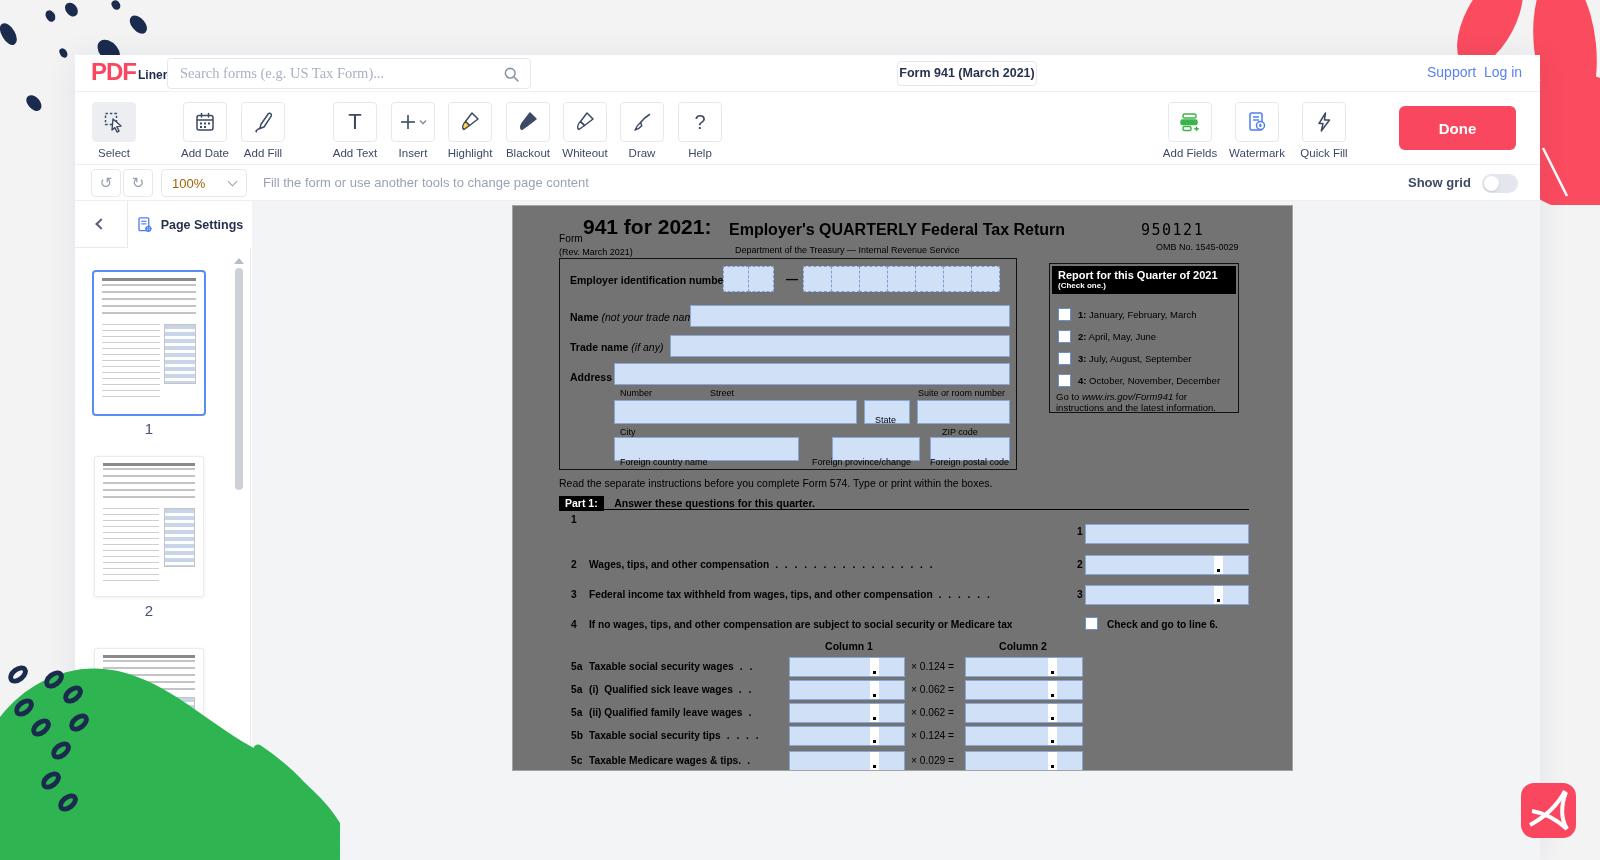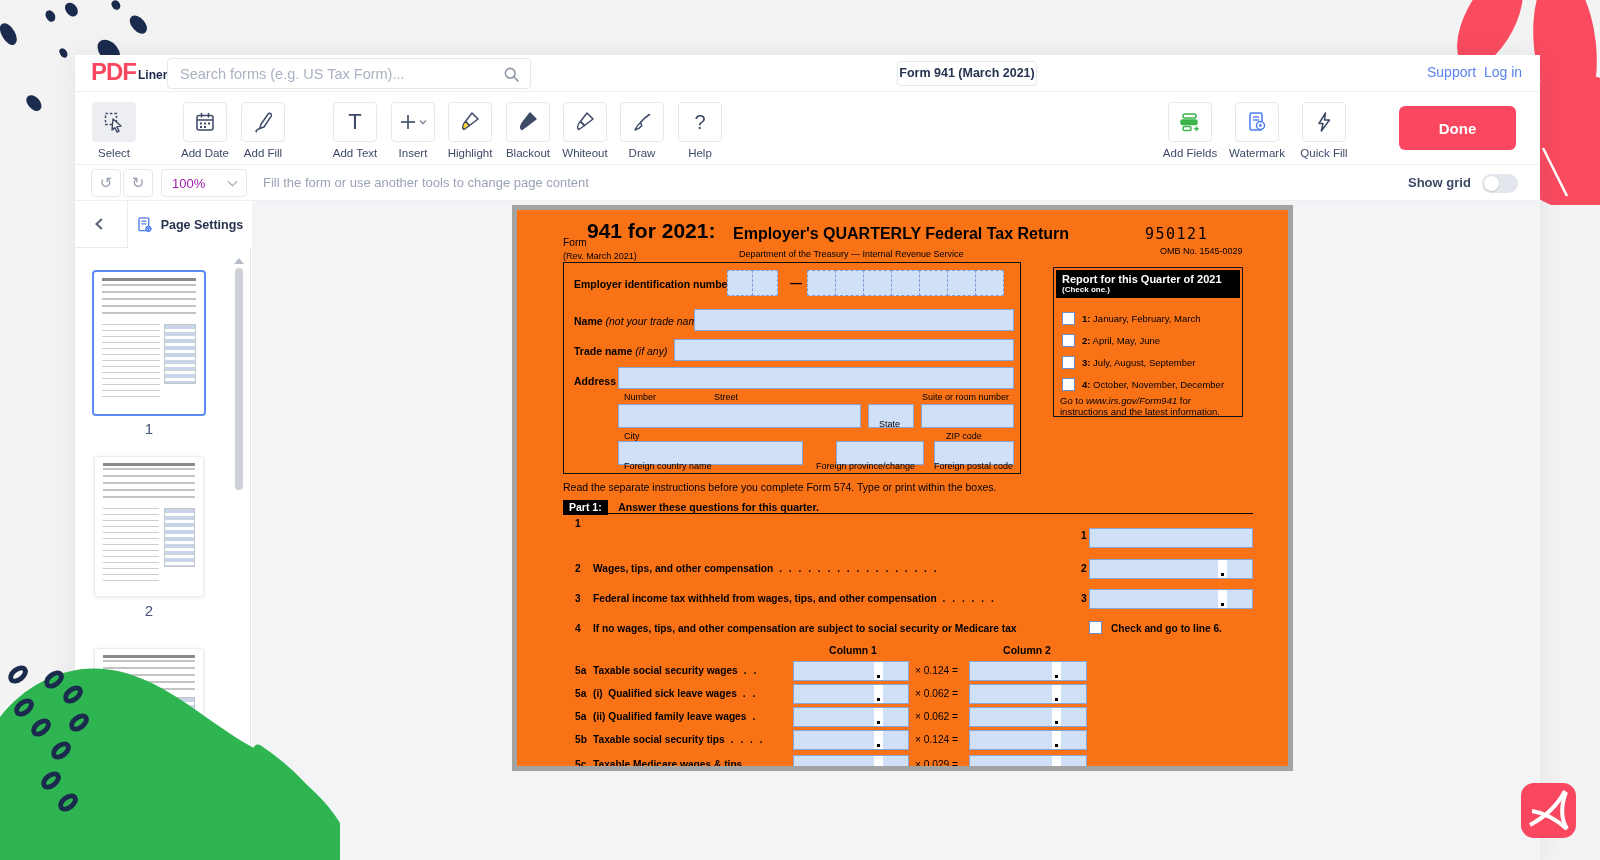--- a/index.html
+++ b/index.html
@@ -23,40 +23,40 @@
 
   
   .card { position:absolute; left:75px; top:55px; width:1465px; height:805px; background:#fff; z-index:10; box-shadow:0 2px 28px rgba(30,40,70,.08); }
 
   
   .hdr { position:absolute; left:0; top:0; right:0; height:37px; border-bottom:1px solid #edeff3; background:#fff; }
   .logo { position:absolute; left:16px; top:4px; display:flex; align-items:flex-end; cursor:pointer; }
   .logo .pdf { color:#f8475f; font-size:24px; font-weight:800; line-height:26px; letter-spacing:-1px; }
   .logo .liner { color:#1e2b4f; font-size:12px; font-weight:700; margin-left:2px; line-height:20px; }
   .search { position:absolute; left:92px; top:3px; width:364px; height:31px; border:1px solid #e4e7ed; border-radius:4px; background:#fff; }
-  .search input { width:100%; height:100%; border:none; outline:none; background:transparent; padding:0 38px 0 12px; font-size:14.5px; color:#333; font-family:Liberation Sans, sans-serif; }
+  .search input { width:100%; height:100%; border:none; outline:none; background:transparent; padding:0 38px 0 12px; font-size:14.5px; color:#333; font-family:Liberation Serif, serif; }
   .search input::placeholder { color:#a9b1c2; }
   .search svg { position:absolute; right:10px; top:7px; }
   .docpill { position:absolute; left:822px; top:6px; width:140px; height:25px; border:1px solid #e4e7ed; border-radius:4px; line-height:23px; text-align:center; font-size:12.5px; font-weight:700; color:#27324f; background:#fff; }
   .hlink { position:absolute; top:9px; font-size:14px; color:#5a82f0; cursor:pointer; }
 
   
   .tbar { position:absolute; left:0; top:37px; right:0; height:73px; border-bottom:1px solid #edeff3; background:#fff; }
   .tool { position:absolute; top:10px; width:70px; text-align:center; cursor:pointer; }
   .tbox { width:44px; height:40px; margin:0 auto; border:1px solid #e6e8ee; border-radius:4px; display:flex; align-items:center; justify-content:center; background:#fff; }
   .tool.active .tbox { background:#eceef2; border-color:#eceef2; }
   .tlabel { margin-top:5px; font-size:11.5px; color:#3d4a66; }
   .tglyph { font-size:20px; color:#3d4a66; line-height:20px; }
   .done { position:absolute; left:1324px; top:14px; width:117px; height:44px; background:#f8475f; border:none; border-radius:6px; color:#fff; font-size:15px; font-weight:700; cursor:pointer; font-family:"Liberation Sans",sans-serif; }
 
   
   .sbar { position:absolute; left:0; top:110px; right:0; height:36px; border-bottom:1px solid #edeff3; background:#fff; }
   .sq { position:absolute; top:4px; width:30px; height:28px; border:1px solid #e6e8ee; border-radius:4px; display:flex; align-items:center; justify-content:center; font-size:15px; color:#98a0b0; cursor:pointer; background:#fff; }
   .zoombox { position:absolute; left:86px; top:4px; width:86px; height:28px; border:1px solid #e6e8ee; border-radius:4px; display:flex; align-items:center; justify-content:space-between; padding:0 10px; cursor:pointer; background:#fff; }
-  .zoombox .zv { font-size:13px; color:#a21caf; }
+  .zoombox .zv { font-size:13px; color:#a16207; }
   .chev { width:7px; height:7px; border-right:1.8px solid #98a0b0; border-bottom:1.8px solid #98a0b0; transform:rotate(45deg); margin-top:-3px; }
   .hint { position:absolute; left:188px; top:10px; font-size:13px; color:#9aa3b5; }
   .sg-label { position:absolute; left:1333px; top:10px; font-size:13px; font-weight:700; color:#3d4a66; }
   .toggle { position:absolute; left:1407px; top:9px; width:36px; height:19px; background:#e3e6ec; border-radius:10px; cursor:pointer; }
   .toggle .knob { position:absolute; left:2px; top:2px; width:15px; height:15px; background:#fff; border-radius:50%; box-shadow:0 1px 2px rgba(0,0,0,.15); }
 
   
   .side { position:absolute; left:0; top:146px; width:176px; bottom:0; background:#fff; border-right:1px solid #e8eaf0; }
   .side-strip { position:relative; height:47px; border-bottom:1px solid #e8eaf0; }
   .collapse { position:absolute; left:16px; top:15px; width:18px; height:18px; cursor:pointer; }
@@ -73,21 +73,21 @@
   .mini .band { position:absolute; left:6%; right:6%; top:7%; height:24%; background:repeating-linear-gradient(#c4c4c4 0 2px, transparent 2px 7px); }
   .mini .body { position:absolute; left:6%; right:40%; top:36%; bottom:8%; background:repeating-linear-gradient(#cfcfcf 0 1px, transparent 1px 6px); }
   .mini .boxes { position:absolute; right:6%; width:30%; top:36%; height:44%; border:1px solid #c5c5c5; background:repeating-linear-gradient(#c8d4e8 0 4px, #fff 4px 7px); }
   .sb-arrow { position:absolute; left:159px; width:0; height:0; border-left:5px solid transparent; border-right:5px solid transparent; }
   .sb-up { top:57px; border-bottom:6px solid #b6bcc8; }
   .sb-down { top:570px; border-top:6px solid #b6bcc8; }
   .sb-thumb { position:absolute; left:160px; top:67px; width:8px; height:222px; background:#cdd0d6; border-radius:4px; cursor:pointer; }
 
   
   .ws { position:absolute; left:177px; top:146px; right:0; bottom:0; background:#f3f4f6; overflow:hidden; }
-  .page { position:absolute; left:260px; top:4px; width:781px; height:566px; background:#f97316; border:5px solid #a3a3a3; overflow:hidden; color:#000; }
+  .page { position:absolute; left:260px; top:4px; width:781px; height:566px; background:#737373; border:1px solid #a3a3a3; overflow:hidden; color:#000; }
   .abs { position:absolute; }
   .f9  { font-size:9px; }
   .f95 { font-size:9.5px; }
   .f10 { font-size:10.2px; }
   .f105{ font-size:10.5px; }
   .fb  { font-weight:bold; }
   .ocr { font-family:"DejaVu Sans Mono", monospace; font-size:15px; letter-spacing:1.5px; }
   .bigbox { border:1.5px solid #111; }
   .field { position:absolute; background:#cfe0f7; border:1px solid #87a6d4; }
   .cells { position:absolute; display:flex; }

